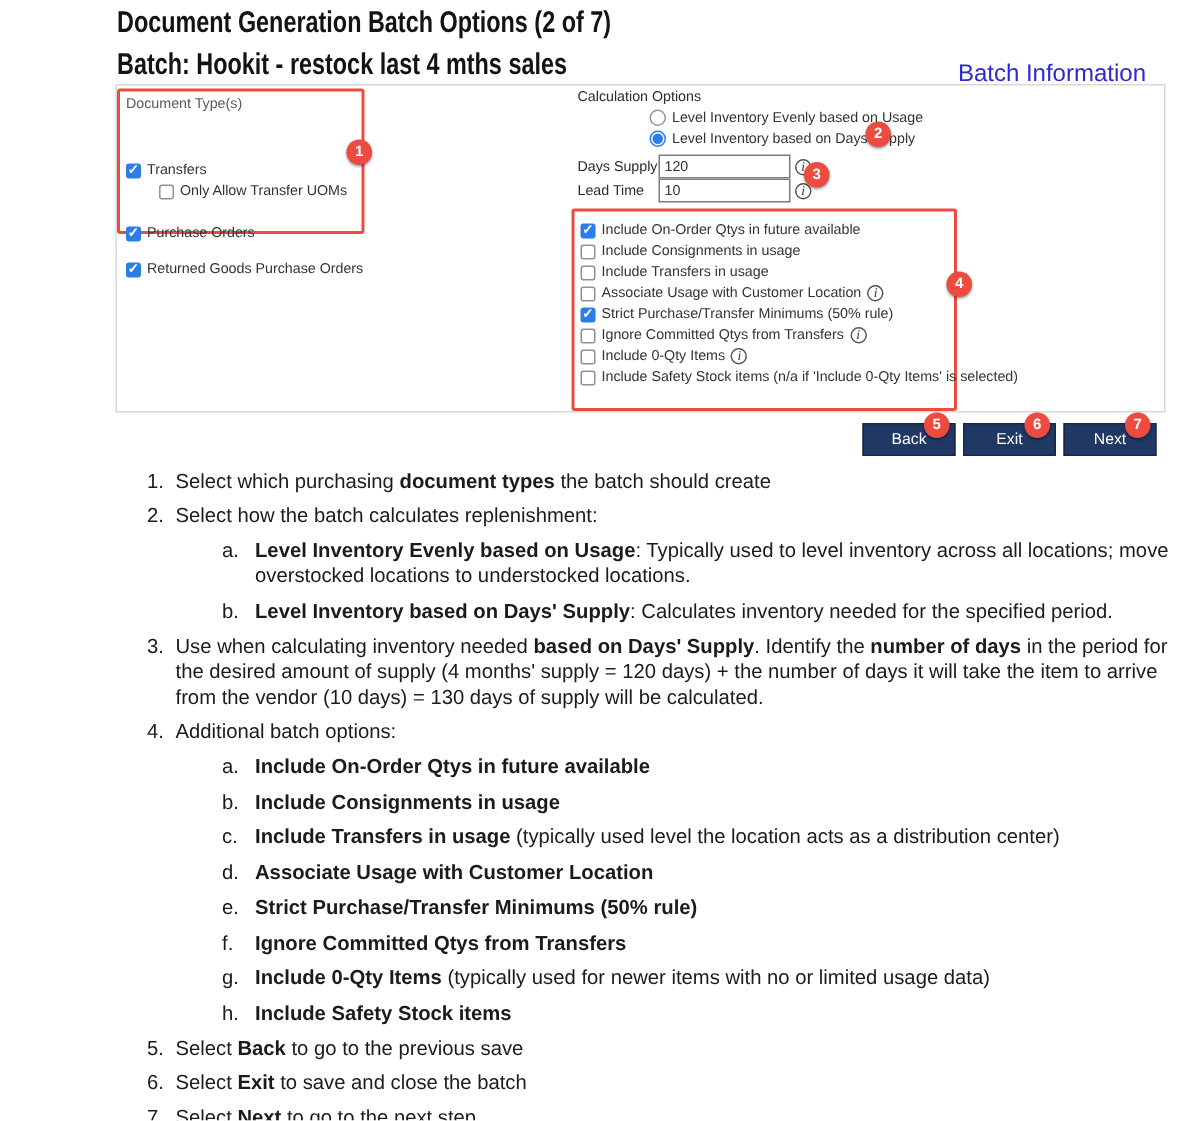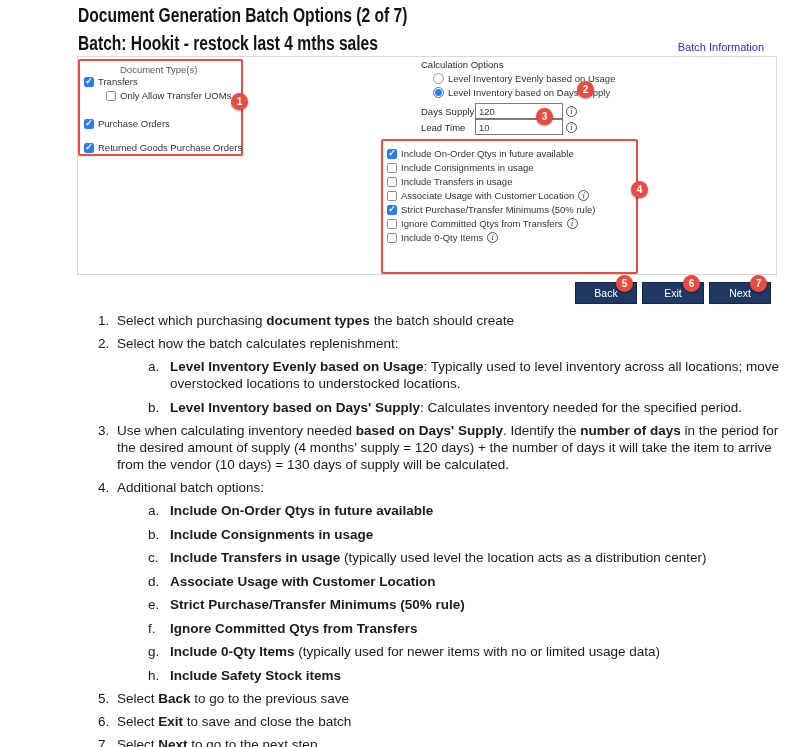--- a/index.html
+++ b/index.html
@@ -4,35 +4,35 @@
 <style>
   * { box-sizing: border-box; margin: 0; padding: 0; }
   body { background: #fff; font-family: "Liberation Sans", sans-serif; }
   .screen { position: relative; width: 786px; height: 747px; background: #fff; overflow: hidden; }
 
   
   .h1, .h2 { position: absolute; left: 78px; font-weight: 700; color: #131313;
              font-size: 20px; white-space: nowrap; transform: scaleX(.78); transform-origin: 0 50%; }
   .h1 { top: 4px; }
   .h2 { top: 32px; }
-  .batch-info { position: absolute; top: 41px; right: 22px; color: #2a2ad4; font-size: 11px; text-decoration: none; cursor: pointer; }
+  .batch-info { position: absolute; top: 41px; right: 22px; color: #2a2ad4; font-size: 16px; text-decoration: none; cursor: pointer; }
 
   
   .panel { position: absolute; left: 77px; top: 56px; width: 700px; height: 219px;
            border: 1px solid #d8d8d8; background: #fff; }
 
   .redbox { position: absolute; border: 2px solid #ee4b40; border-radius: 2px; background: transparent; }
   #box-doc { left: 0px; top: 2px; width: 165px; height: 97px; }
   #box-opts { left: 303px; top: 82px; width: 257px; height: 135px; }
 
-  .flabel { font-size: 9.5px; color: #5a5a5a; margin-left: 36px; }
+  .flabel { font-size: 9.5px; color: #5a5a5a; }
   .flabel.bold, .grp-label { font-weight: 400; color: #2b2b2b; }
 
   
-  .cb-row { position: absolute; display: flex; align-items: center; gap: 4px; }
+  .cb-row { position: absolute; display: flex; align-items: center; gap: 4px; margin-top: 32px; }
   .row { display: flex; align-items: center; gap: 4px; height: 11px; margin-bottom: 3px; }
   .cb { width: 10px; height: 10px; border: 1px solid #8f8f8f; border-radius: 2px; background: #fff;
         display: inline-flex; align-items: center; justify-content: center; flex: none; cursor: pointer; }
   .cb.on { background: #2b7de9; border-color: #2b7de9; }
   .cb.on::after { content: "✓"; color: #fff; font-size: 9px; line-height: 1; font-weight: 700; }
   .cb-lab { font-size: 9.5px; color: #333; white-space: nowrap; }
 
   .rd { width: 11px; height: 11px; border: 1px solid #9a9a9a; border-radius: 50%; background: #fff;
         display: inline-flex; align-items: center; justify-content: center; flex: none; cursor: pointer; }
   .rd.on { border-color: #2b7de9; }
@@ -187,20 +187,24 @@
               <span class="cb-lab">Ignore Committed Qtys from Transfers</span>
               <span class="info"></span>
             </div>
 
             <div class="row">
               <span class="cb"></span>
               <span class="cb-lab">Include 0-Qty Items</span>
               <span class="info"></span>
             </div>
           </div>
+        <div class="row">
+          <span class="cb"></span>
+          <span class="cb-lab">Include Safety Stock items (n/a if 'Include 0-Qty Items' is selected)</span>
+        </div>
       </div>
     </div>
   </div>
 
   <span class="badge" id="badge-1">1</span>
   <span class="badge" id="badge-2">2</span>
   <span class="badge" id="badge-3">3</span>
   <span class="badge" id="badge-4">4</span>
 
   <div class="btn-row">

